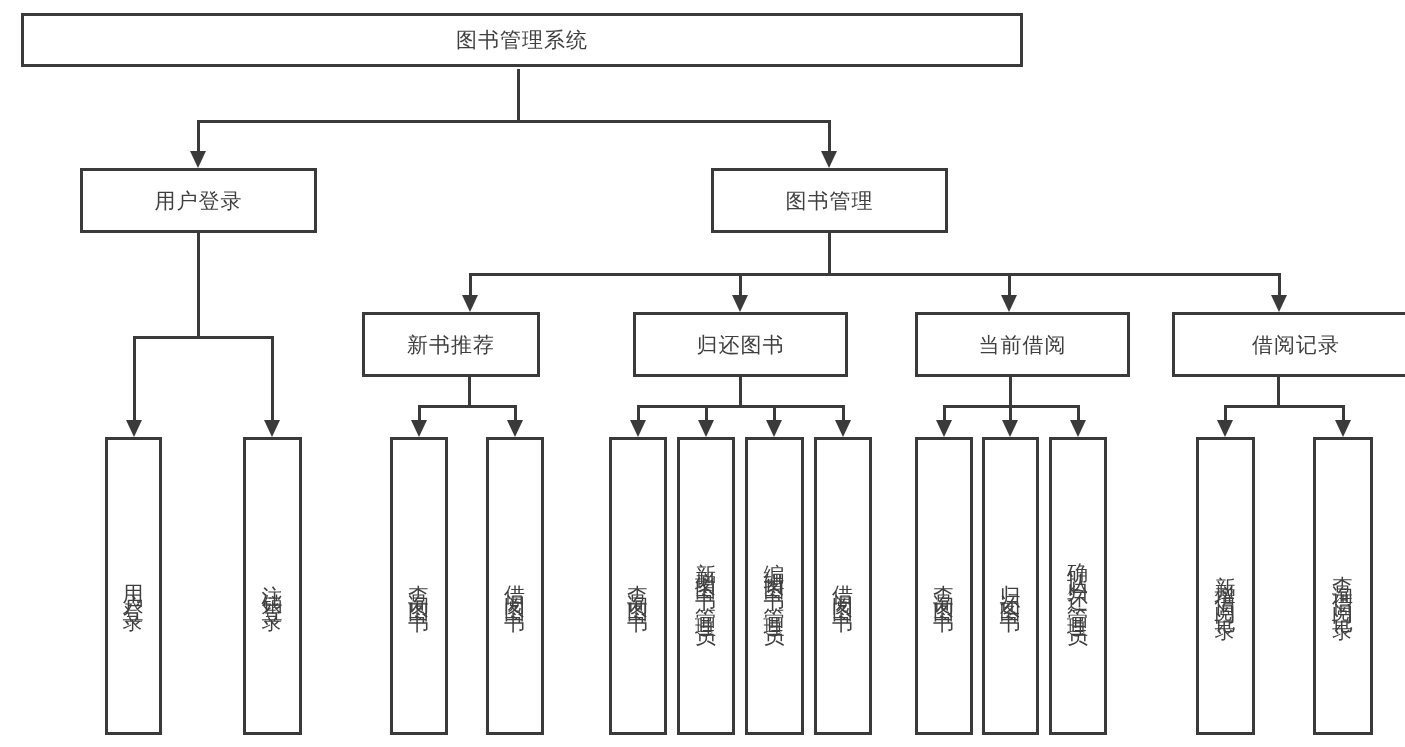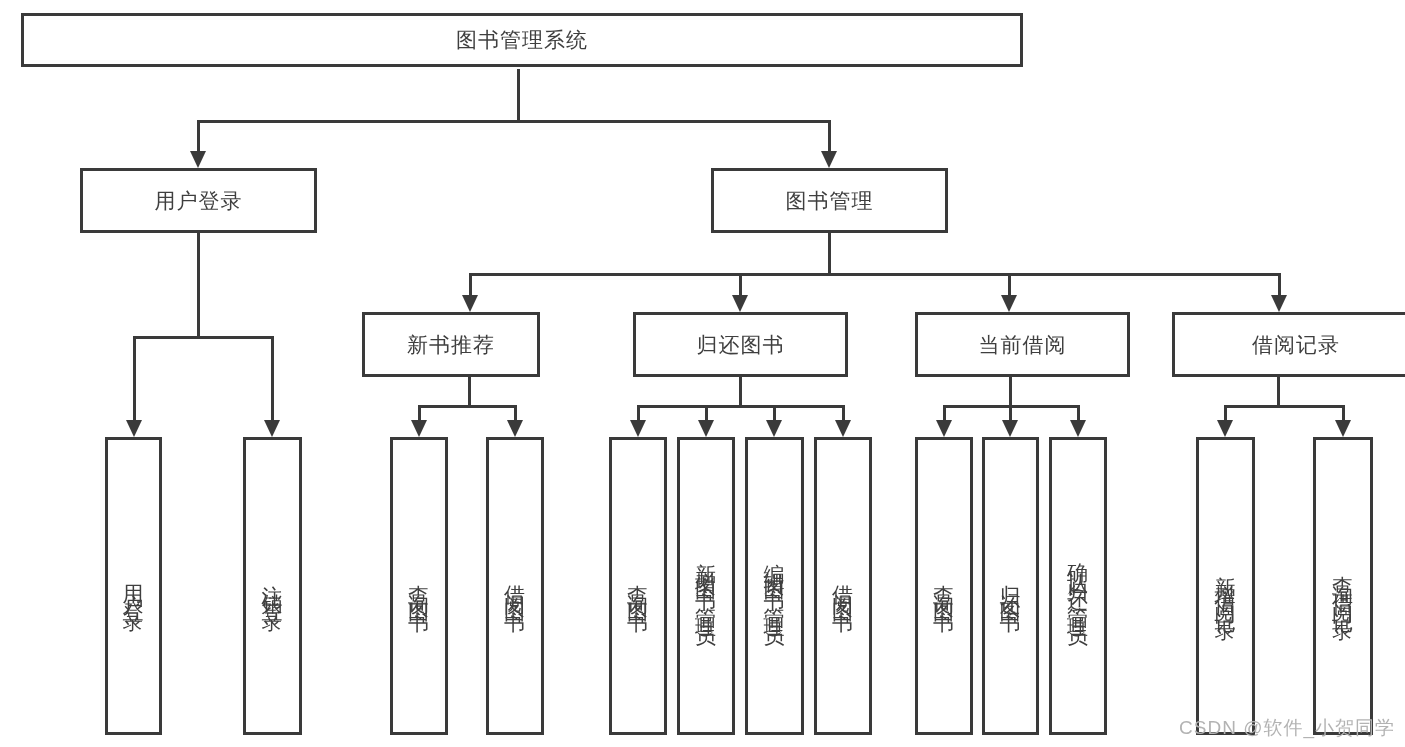--- a/index.html
+++ b/index.html
@@ -159,15 +159,14 @@
     <span>确认归还（管理员）</span>
     </div>
 
   <div class="box vbox" style="left:1196px; top:437px; width:59px; height:298px;">
     <span>新增借阅记录</span>
     </div>
   <div class="box vbox" style="left:1313px; top:437px; width:60px; height:298px;">
     <span>查询借阅记录</span>
     </div>
 
-  <div class="watermark">CSDN @软件_小贺同学</div>
 
 </div>
 
 </body></html>

